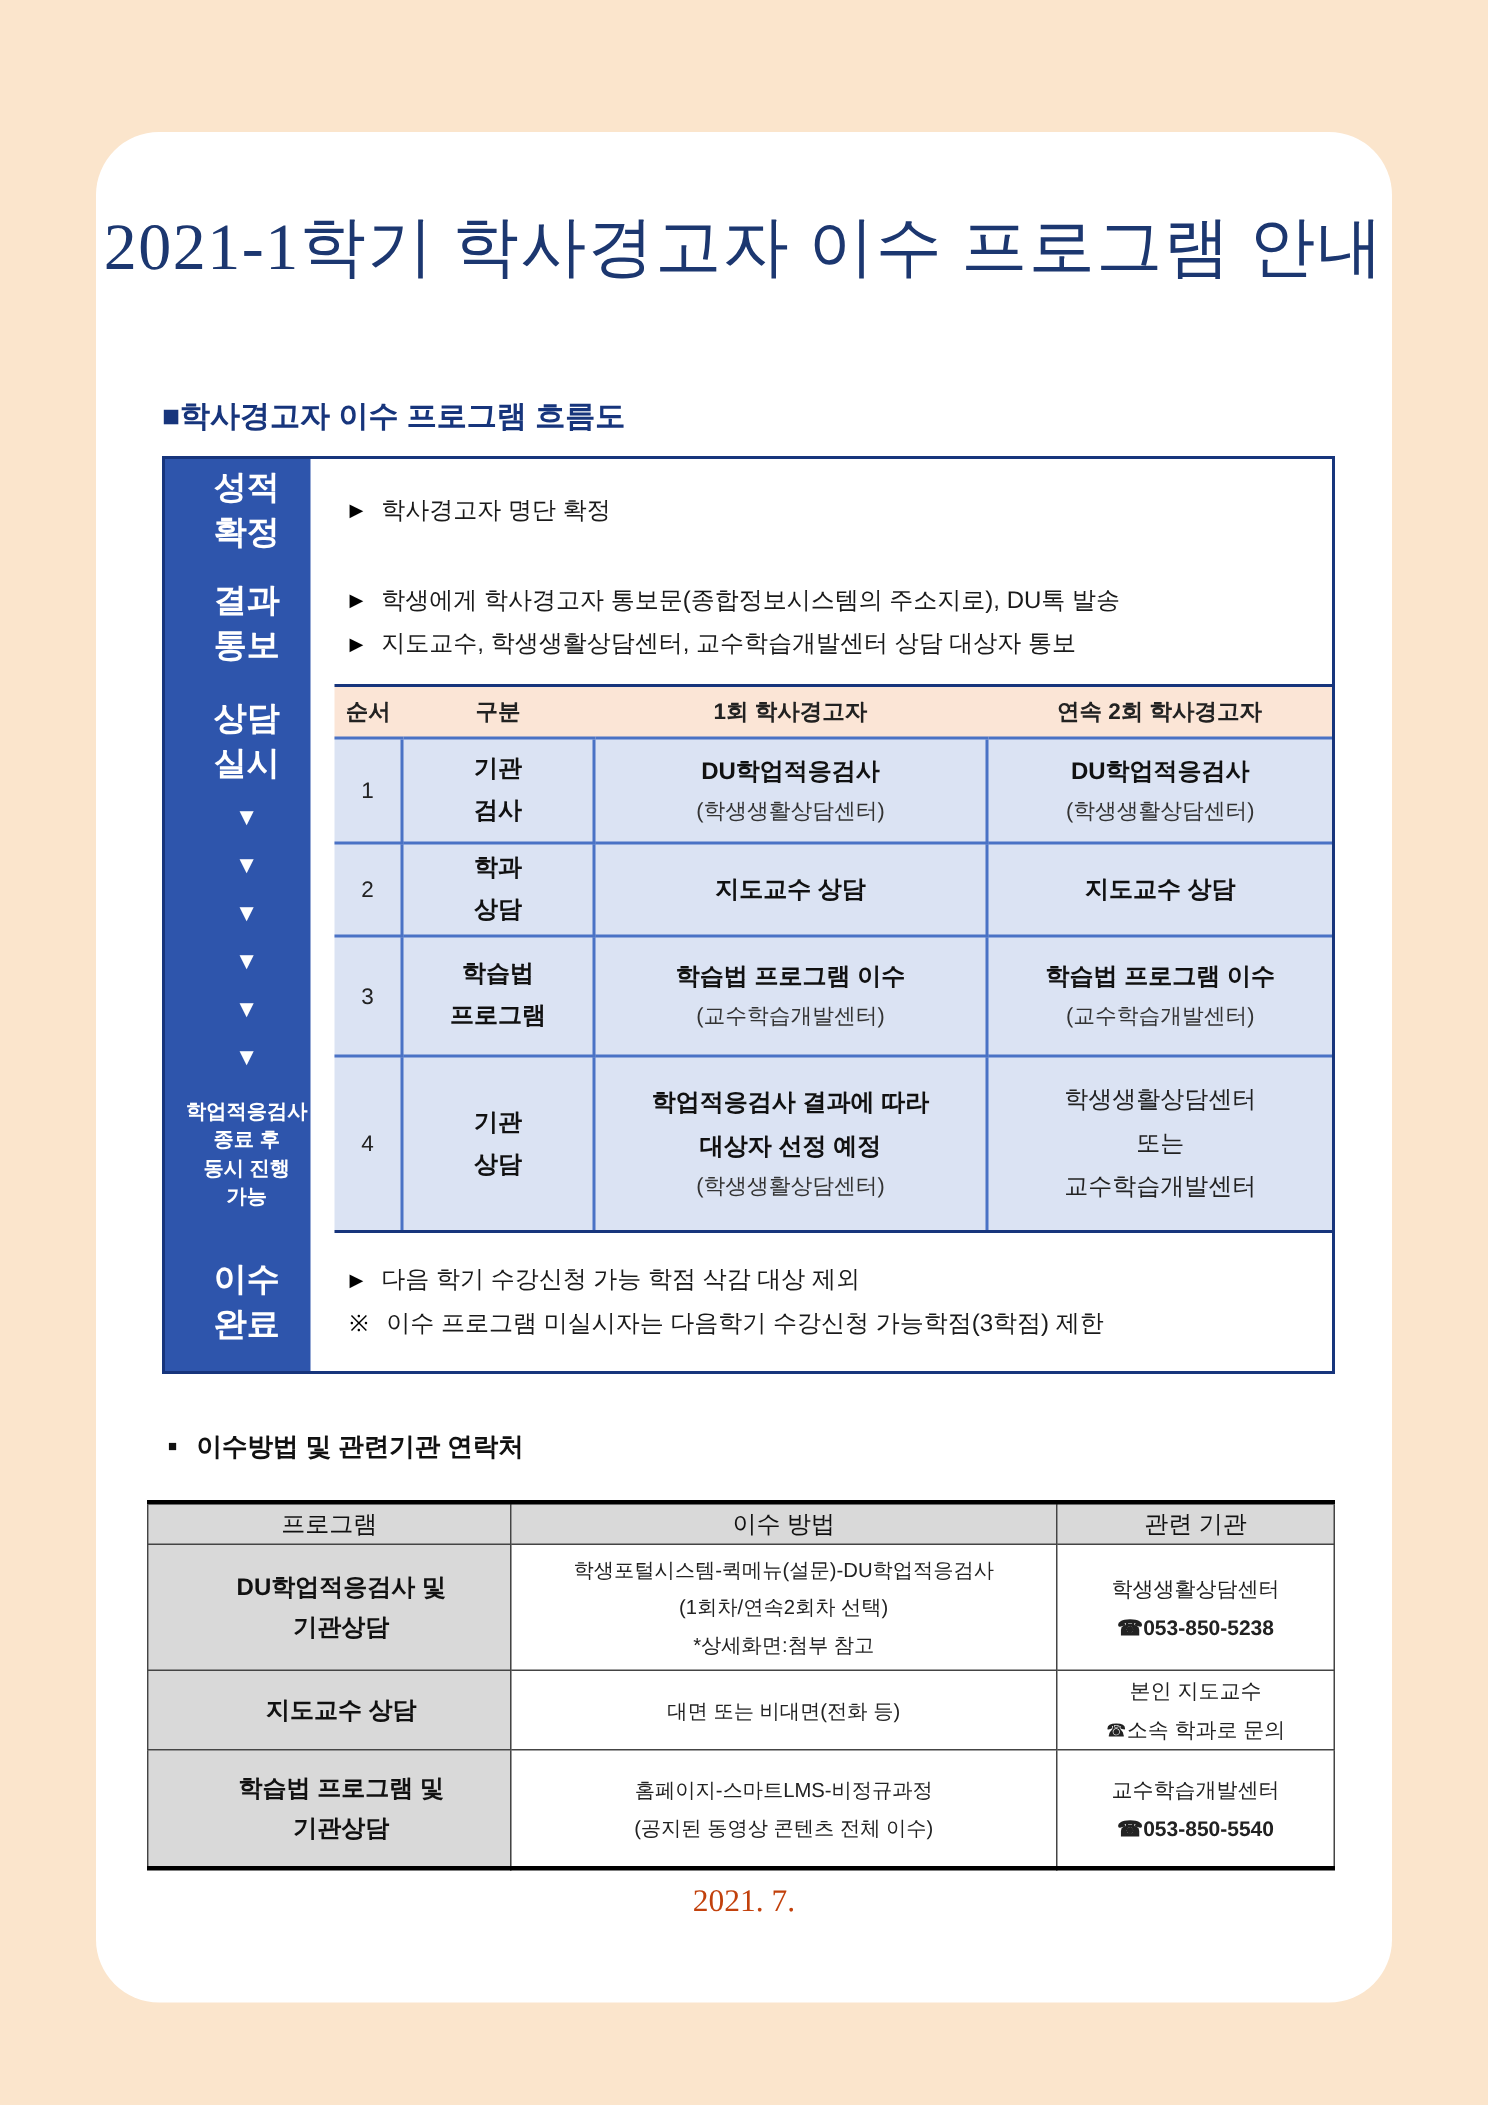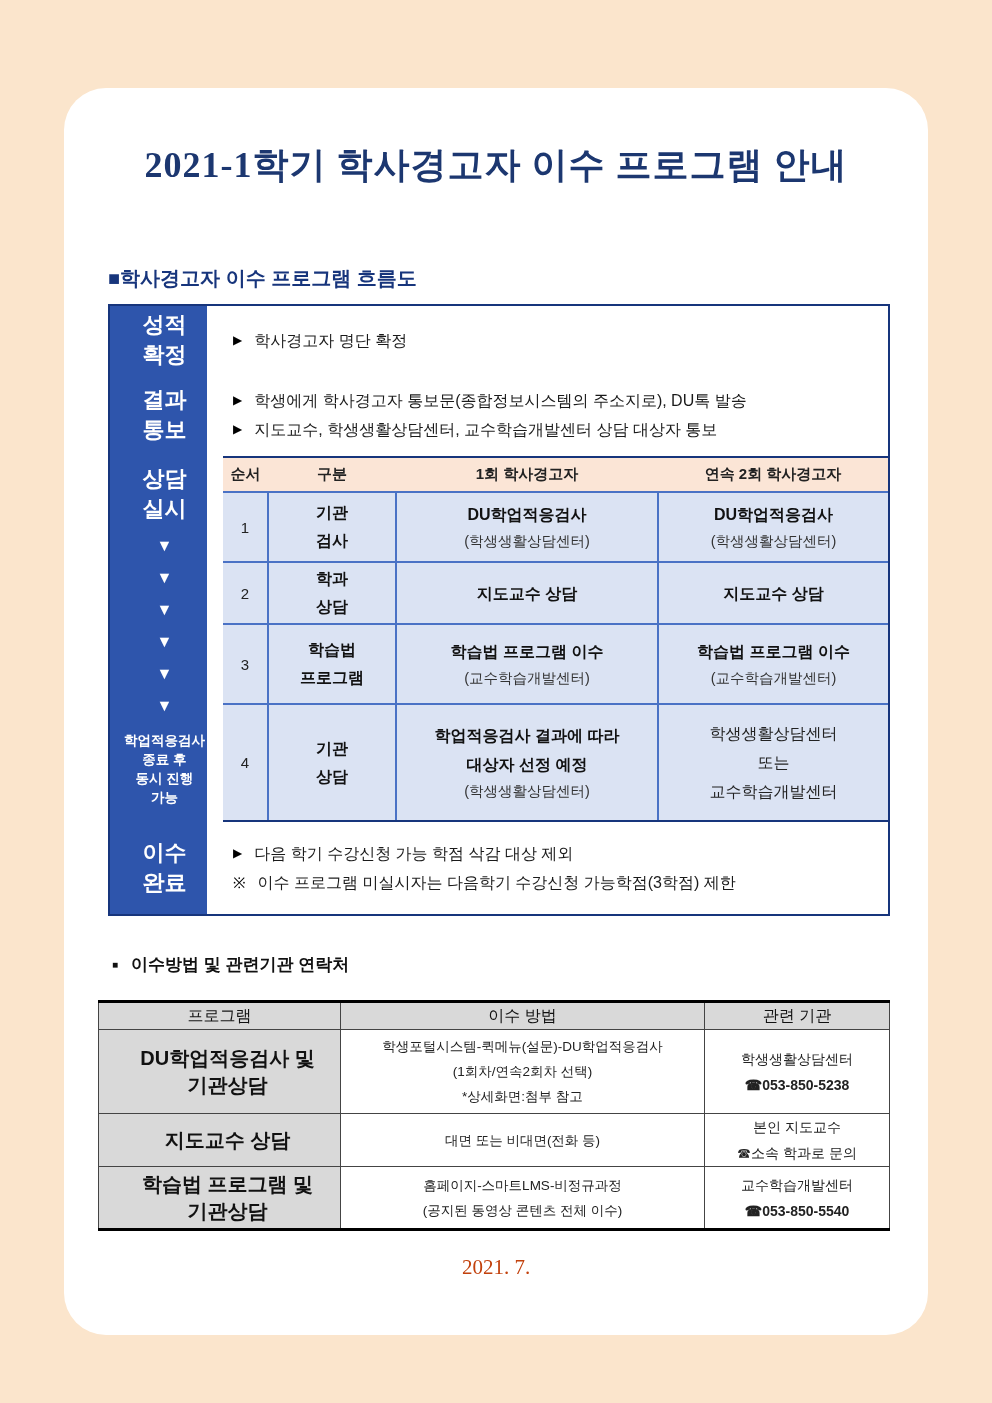--- a/index.html
+++ b/index.html
@@ -14,21 +14,21 @@
     position:absolute; left:64px; top:88px;
     width:864px; height:1247px;
     background:#ffffff; border-radius:42px;
   }
 
   
   .doc-title {
     position:absolute; top:56px; left:0; width:100%;
     text-align:center;
     font-family:"Liberation Serif", serif;
-    font-size:36px; font-weight:bold; letter-spacing:1px;
+    font-size:44px; font-weight:normal; letter-spacing:1px;
     color:#1c3770; line-height:42px;
   }
 
   
   .flow-heading {
     position:absolute; left:44px; top:180px;
     font-size:20px; font-weight:bold; color:#17357c; line-height:20px;
   }
 
   
@@ -113,22 +113,22 @@
     position:absolute; left:34px; top:912px; width:792px;
     border-collapse:collapse; table-layout:fixed;
     border-top:3px solid #000; border-bottom:3px solid #000;
   }
   .contact col.k-prog { width:242px; }
   .contact col.k-meth { width:364px; }
   .contact th, .contact td { border:1.5px solid #444; text-align:center; vertical-align:middle; }
   .contact th {
     background:#d9d9d9; font-size:16px; font-weight:normal; color:#111; height:28px;
   }
-  .contact tr.cr1 { height:84px; } .contact tr.cr2 { height:53px; } .contact tr.cr3 { height:63px; }
-  .contact td.program { background:#d9d9d9; font-size:20px; font-weight:bold; white-space:pre-line; line-height:27px;padding-left:16px; }
+  .contact tr.cr1 { height:84px; } .contact tr.cr2 { height:53px; } .contact tr.cr3 { height:79px; }
+  .contact td.program { background:#d9d9d9; font-size:16px; font-weight:bold; white-space:pre-line; line-height:27px;padding-left:16px; }
   .contact td.method  { font-size:13.5px; white-space:pre-line; line-height:25px; color:#222; }
   .contact td.org     { font-size:14px; line-height:26px; color:#222; }
   .contact td.org .phone-bold { font-weight:bold; }
 
   
   .doc-date {
     position:absolute; top:1166px; left:0; width:100%;
     text-align:center; font-family:"Liberation Serif", serif;
     font-size:21px; color:#c2410c; line-height:26px;
   }

